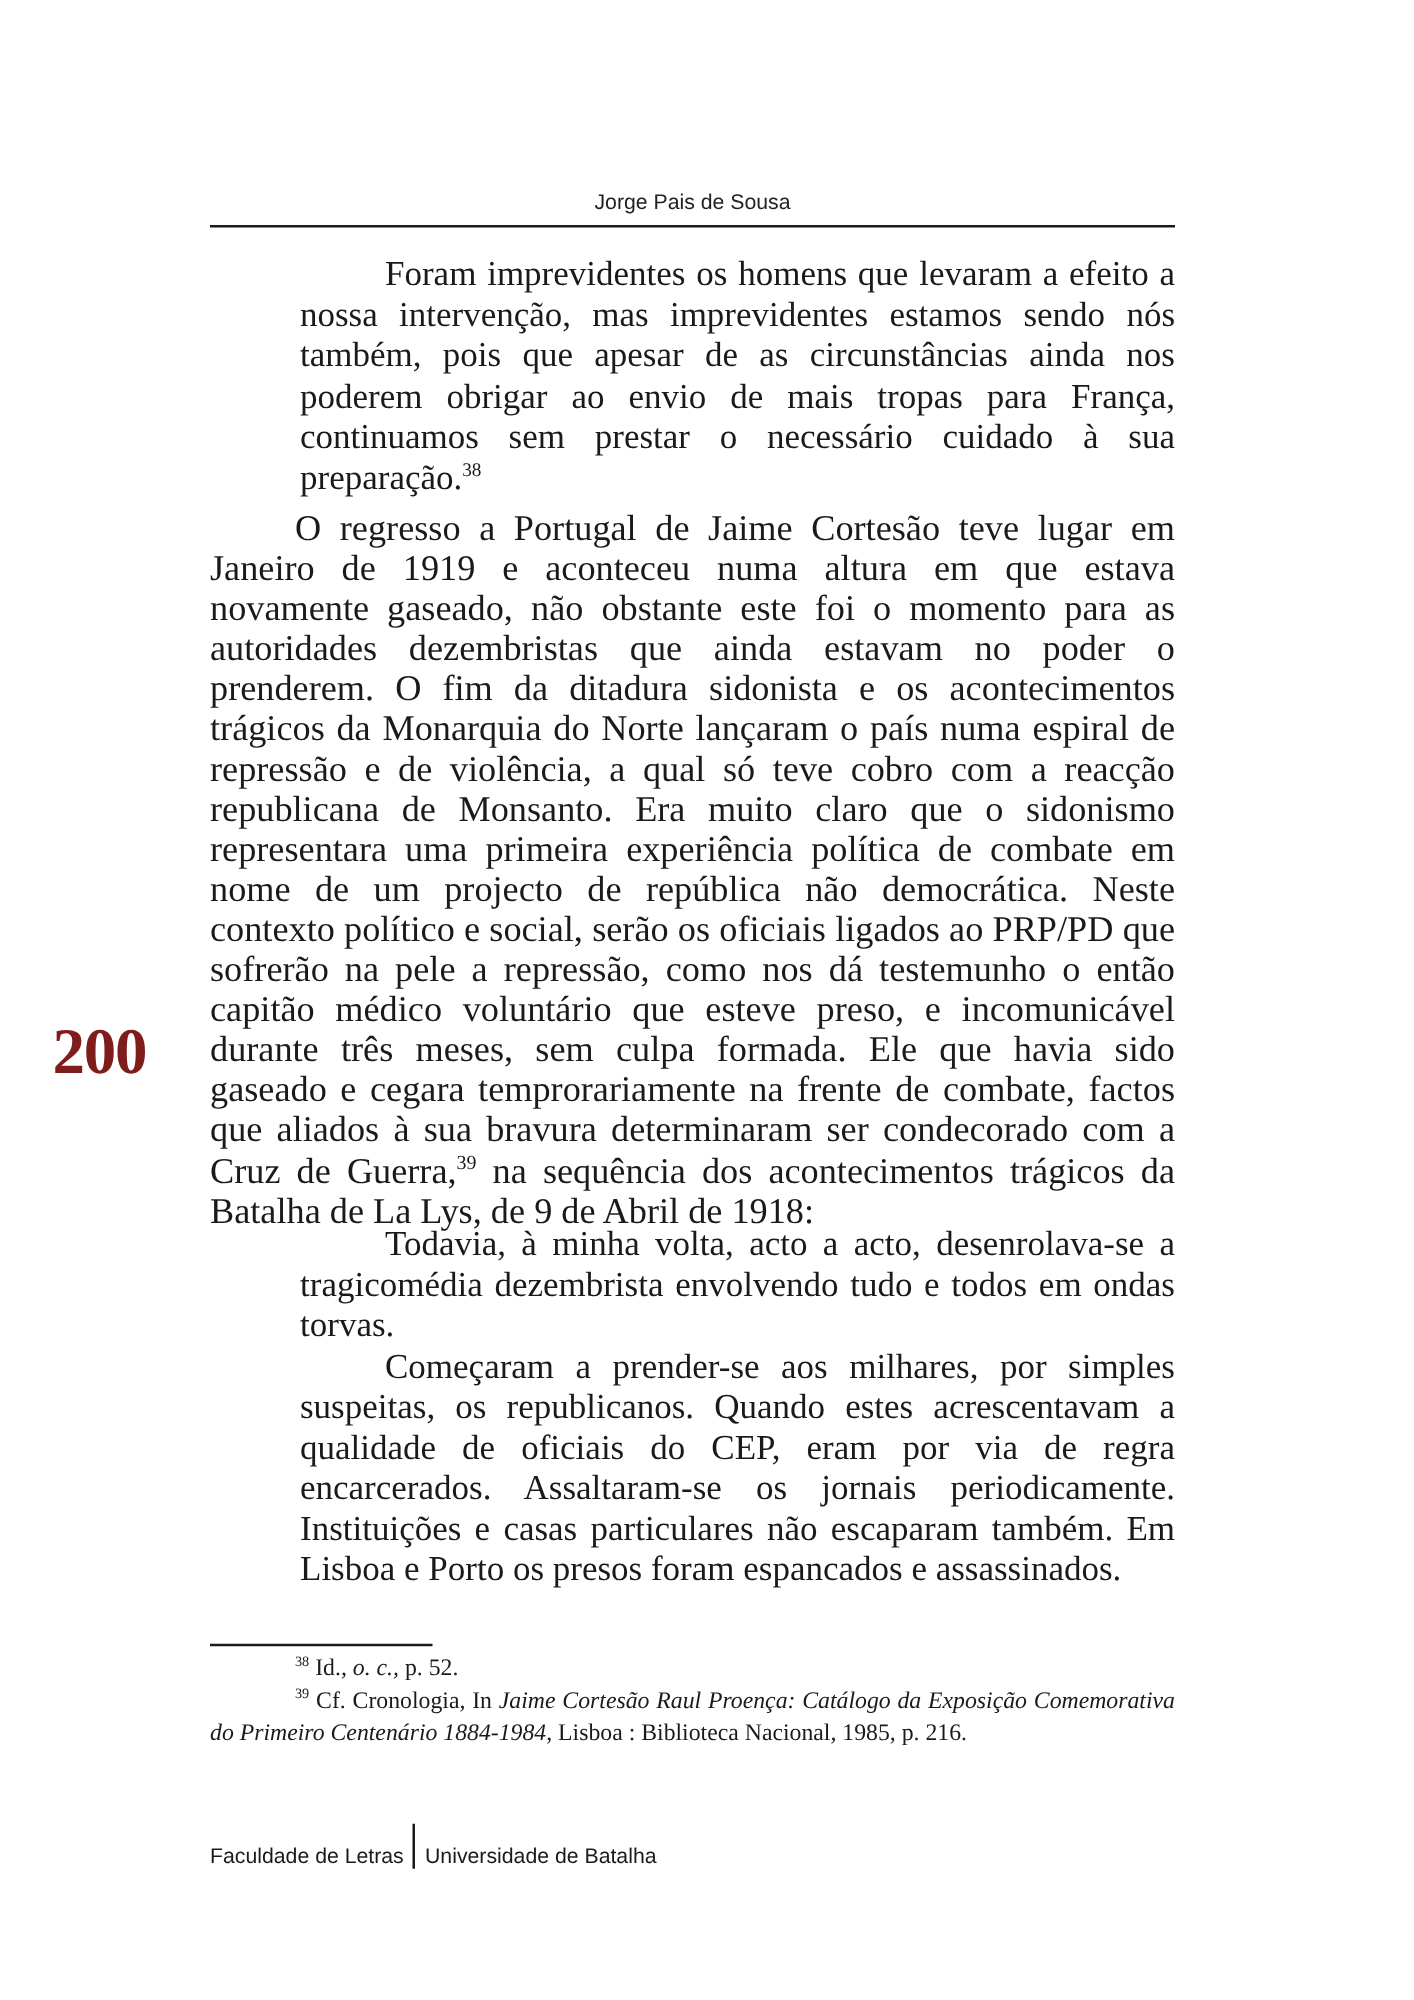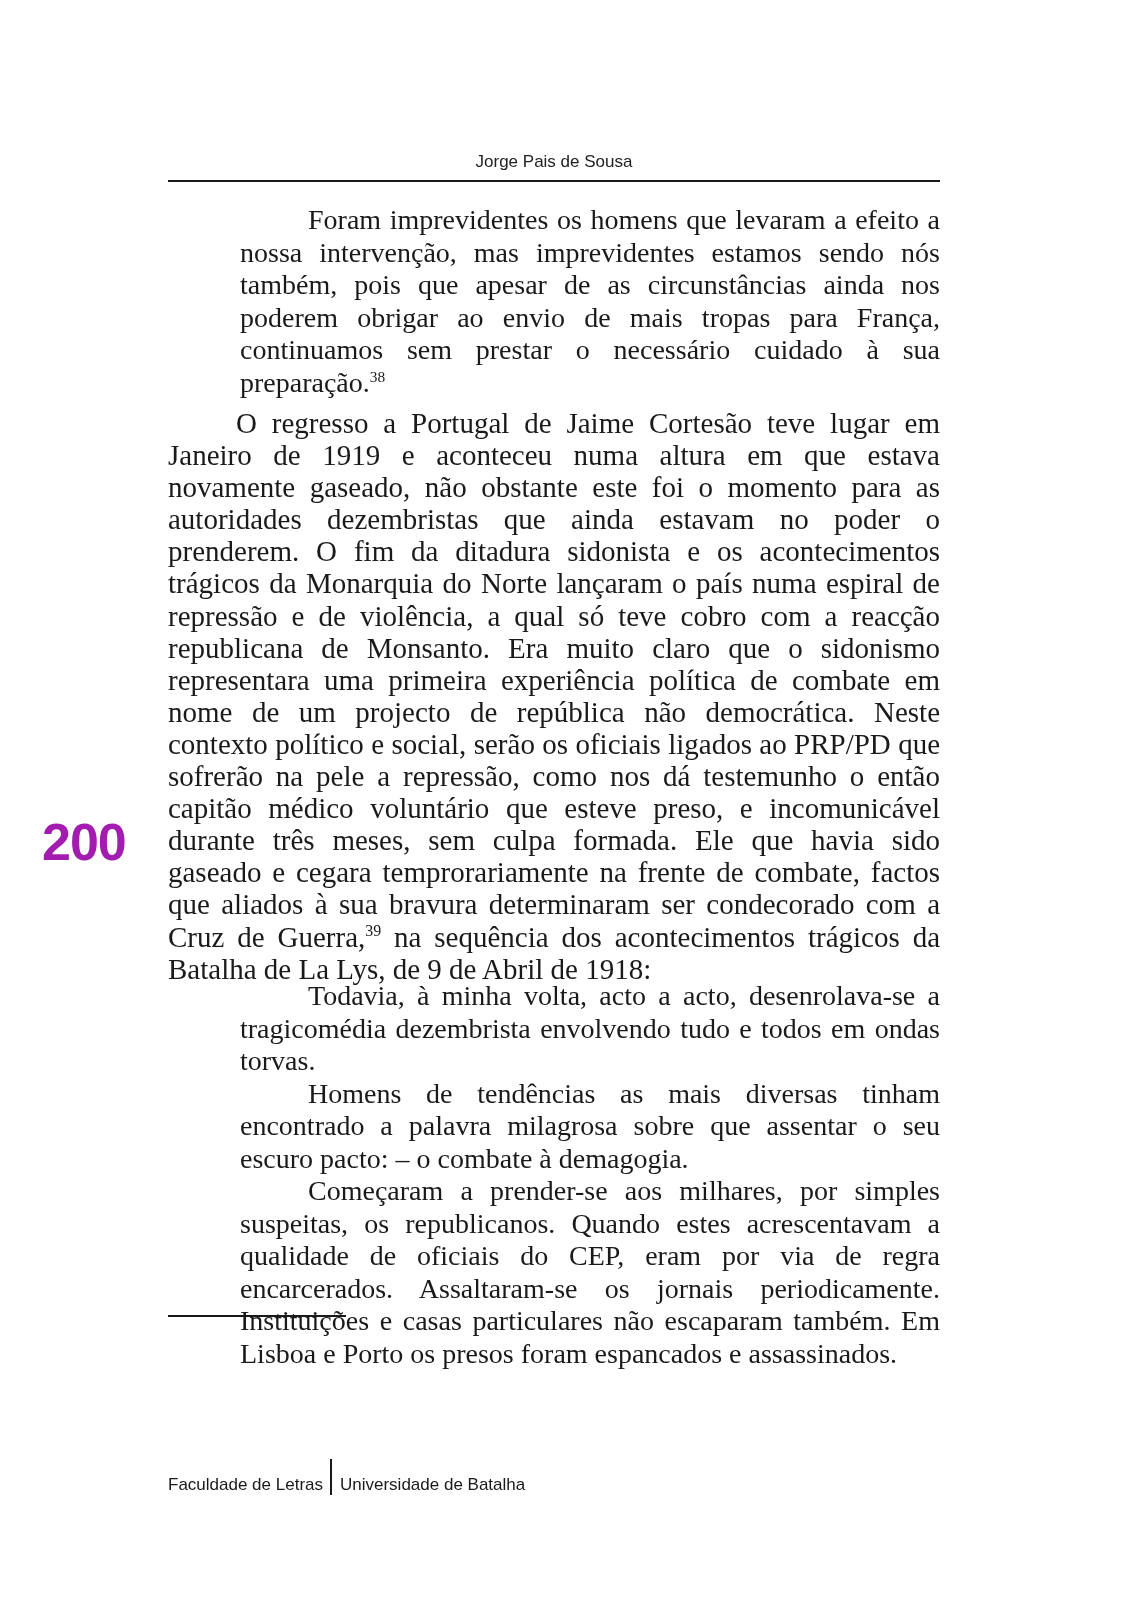--- a/index.html
+++ b/index.html
@@ -24,22 +24,22 @@
     .body-text {
       position: absolute; left: 168px; top: 407px; width: 772px;
       font-size: 29px; line-height: 32.1px; text-align: justify;
     }
     .body-text p { margin: 0; text-indent: 68px; }
 
     sup { font-size: 0.55em; line-height: 0; vertical-align: super; }
 
     .page-number {
       position: absolute; left: 42px; top: 812px;
-      font-family: Liberation Sans, sans-serif; font-weight: bold;
-      font-size: 52px; color: #a21caf; letter-spacing: -1px;
+      font-family: Liberation Serif, serif; font-weight: bold;
+      font-size: 52px; color: #7f1d1d; letter-spacing: -1px;
     }
 
     .fn-rule { position: absolute; left: 168px; top: 1315px; width: 178px; height: 1.5px; background: #1a1a1a; }
     .footnotes {
       position: absolute; left: 168px; top: 1322px; width: 772px;
       font-size: 19px; line-height: 26px; text-align: justify;
     }
     .footnotes p { margin: 0; text-indent: 68px; }
     .footnotes sup { font-size: 0.6em; }
     .footnotes i { font-style: italic; }
@@ -64,27 +64,28 @@
   </div>
 
   <div class="body-text serif">
     <p><span>O regresso a Portugal de Jaime Cortesão teve lugar em Janeiro de 1919 e aconteceu numa altura em que estava novamente gaseado, não obstante este foi o momento para as autoridades dezembristas que ainda estavam no poder o prenderem. O fim da ditadura sidonista e os acontecimentos trágicos da Monarquia do Norte lançaram o país numa espiral de repressão e de violência, a qual só teve cobro com a reacção republicana de Monsanto. Era muito claro que o sidonismo representara uma primeira experiência política de combate em nome de um projecto de república não democrática. Neste contexto político e social, serão os oficiais ligados ao PRP/PD que sofrerão na pele a repressão, como nos dá testemunho o então capitão médico voluntário que esteve preso, e incomunicável durante três meses, sem culpa formada. Ele que havia sido gaseado e cegara temprorariamente na frente de combate, factos que aliados à sua bravura determinaram ser condecorado com a Cruz de Guerra,</span><sup>39</sup><span> na sequência dos acontecimentos trágicos da Batalha de La Lys, de 9 de Abril de 1918:</span></p>
   </div>
 
   <div class="page-number">200</div>
 
   <div class="quote serif" style="top:980px;">
     <p>Todavia, à minha volta, acto a acto, desenrolava-se a tragicomédia dezembrista envolvendo tudo e todos em ondas torvas.</p>
-    <p>Homens de tendências as mais diversas tinham encontrado a palavra milagrosa sobre que assentar o seu escuro pacto: – o combate à demagogia.</p>
     <p>Começaram a prender-se aos milhares, por simples suspeitas, os republicanos. Quando estes acrescentavam a qualidade de oficiais do CEP, eram por via de regra encarcerados. Assaltaram-se os jornais periodicamente. Instituições e casas particulares não escaparam também. Em Lisboa e Porto os presos foram espancados e assassinados.</p>
   </div>
 
   <div class="fn-rule"></div>
 
   <div class="footnotes serif">
+    <p><sup>38</sup><span> Id., </span><i>o. c.,</i><span> p. 52.</span></p>
+    <p><sup>39</sup><span> Cf. Cronologia, In </span><i>Jaime Cortesão Raul Proença: Catálogo da Exposição Comemorativa do Primeiro Centenário 1884-1984</i><span>, Lisboa : Biblioteca Nacional, 1985, p. 216.</span></p>
   </div>
 
   <div class="footer">
     <span>Faculdade de Letras</span>
     <span class="footer-sep"></span>
     <span>Universidade de Batalha</span>
   </div>
 
 </div>
 

